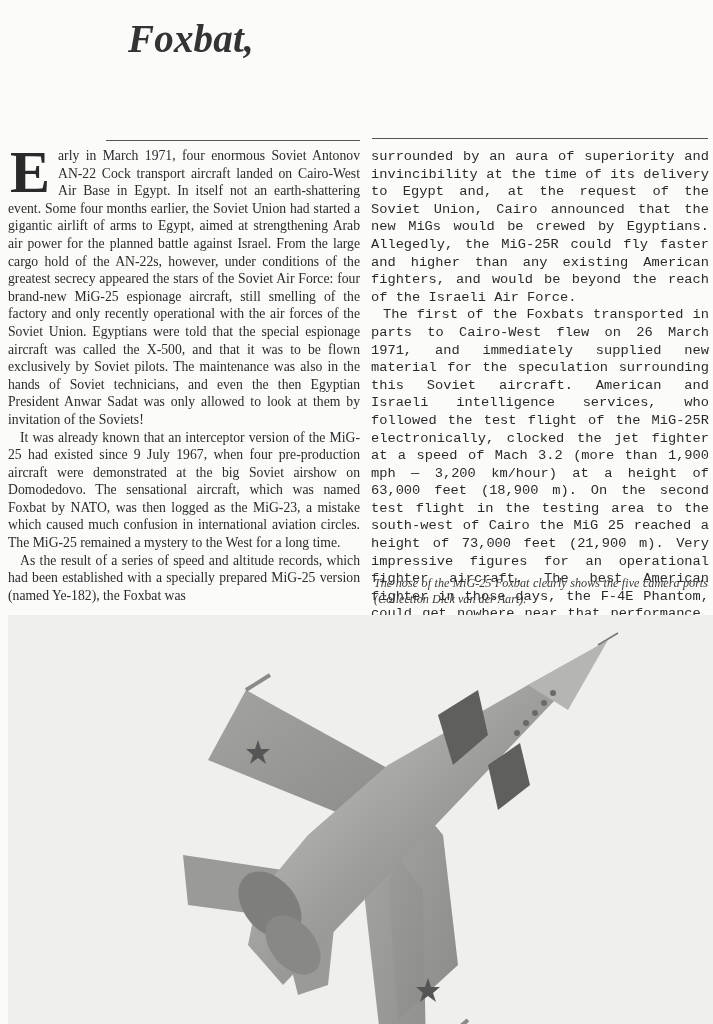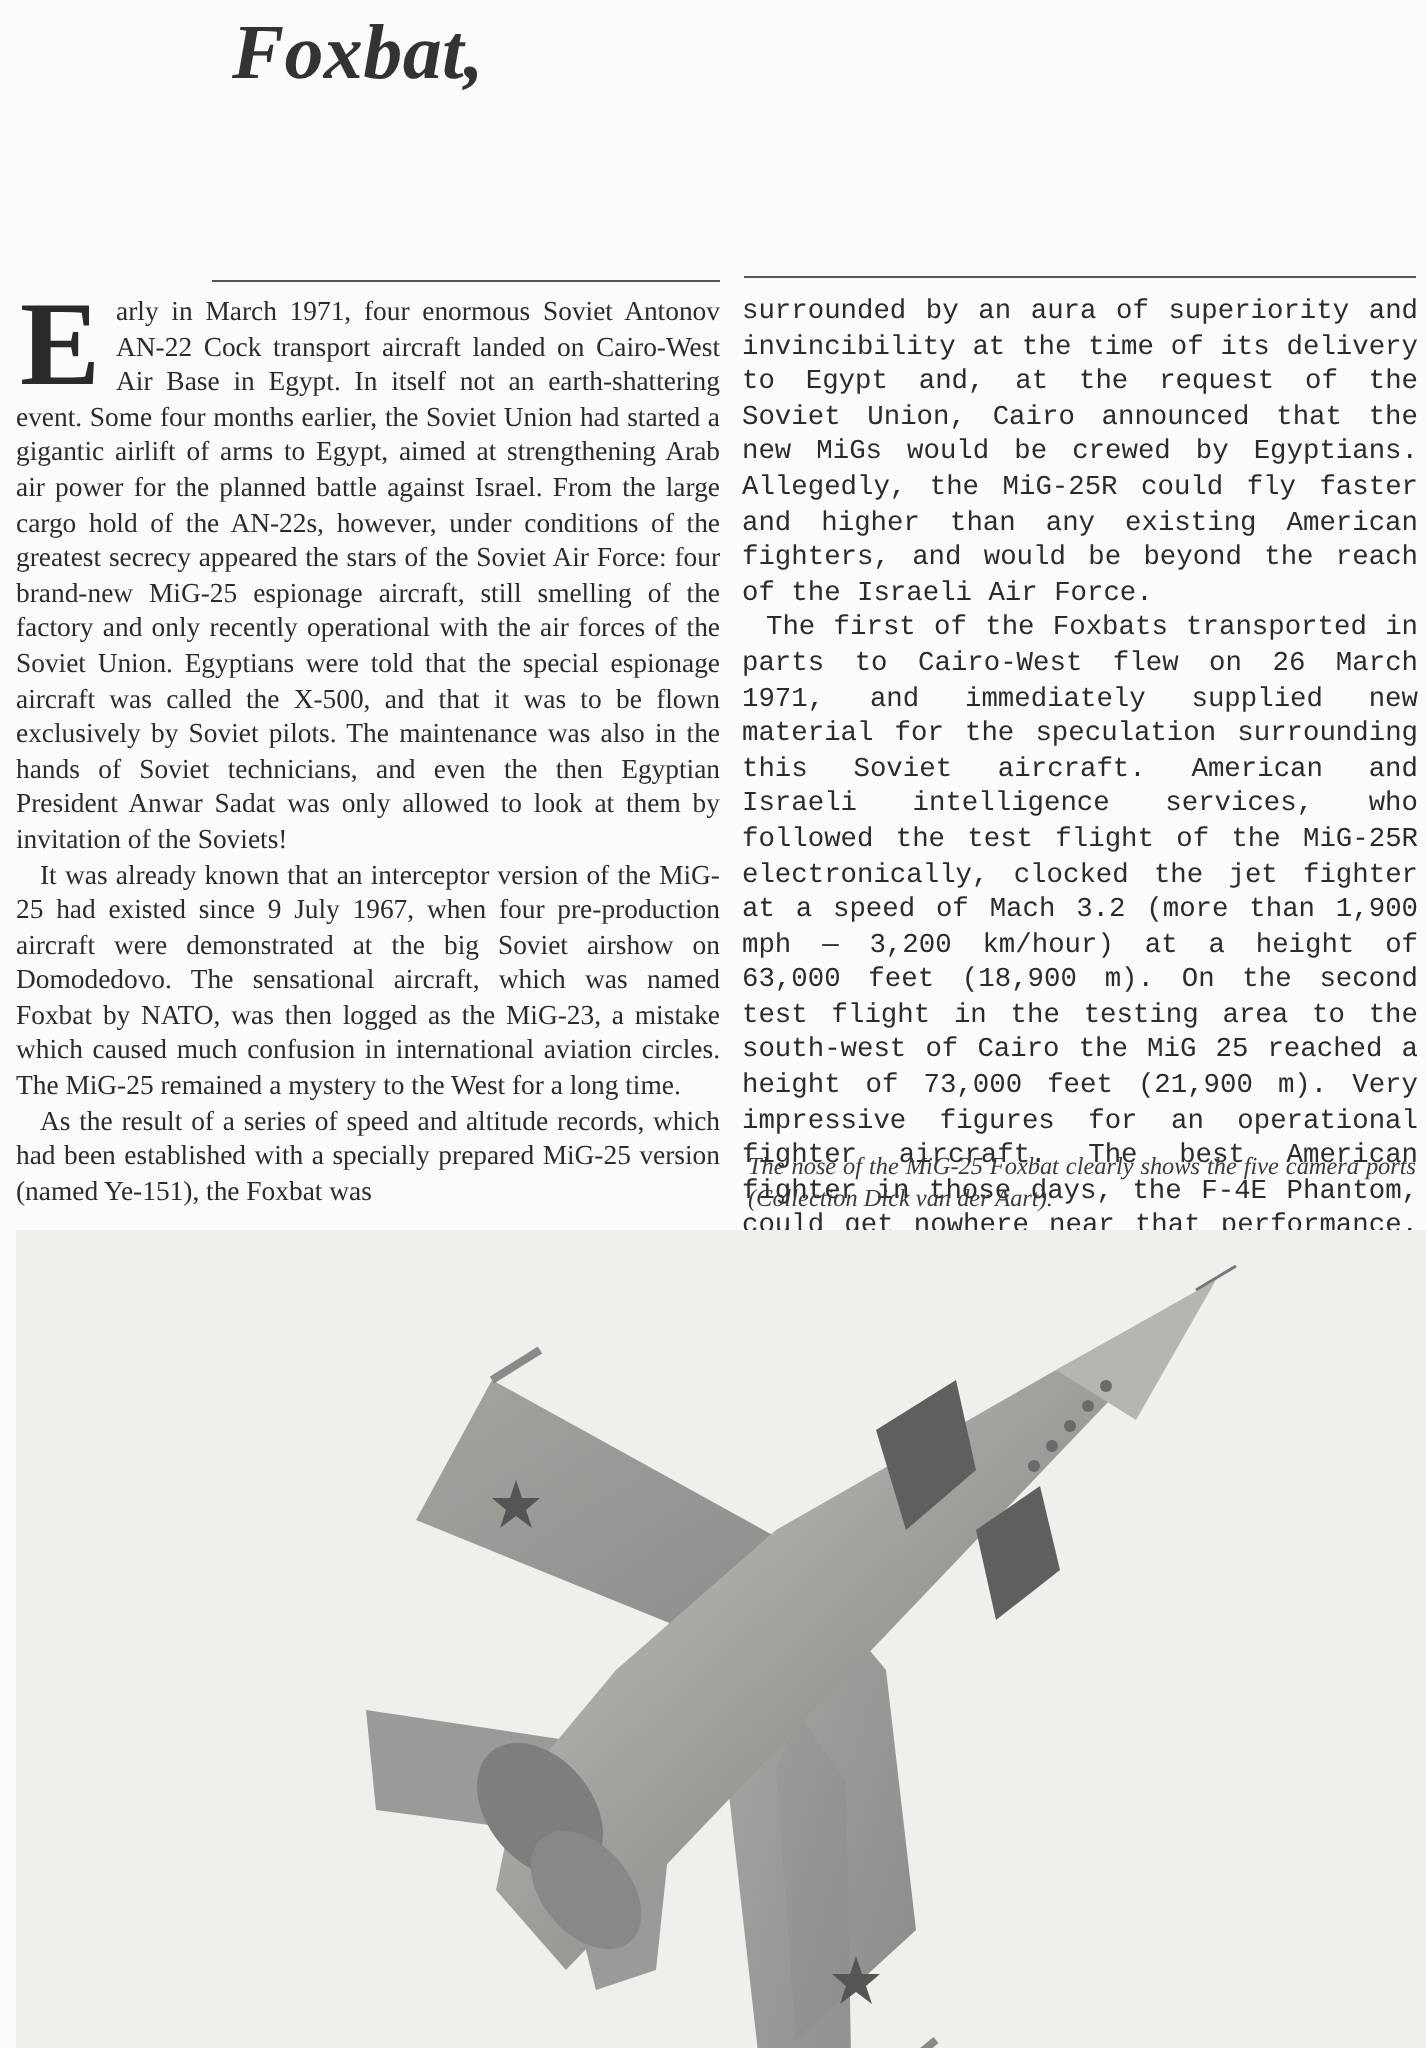--- a/index.html
+++ b/index.html
@@ -10,21 +10,21 @@
       color: #2a2a2a;
       position: relative;
     }
     .title {
       position: absolute; left: 116px; top: 4px;
       font-family: "Liberation Serif", serif;
       font-style: italic; font-weight: bold;
       font-size: 39px; line-height: 45px;
       color: #333;
       letter-spacing: 0.2px;
-      margin: 0;
+      margin: 12px;
     }
     .rule {
       position: absolute; height: 1px; background: #555;
     }
     .col {
       position: absolute;
       font-size: 13.7px;
       line-height: 17.6px;
       text-align: justify;
       color: #2b2b2b;
@@ -60,21 +60,21 @@
 </h1>
 
 <div class="rule" style="left:106px; top:140px; width:254px;"></div>
 <div class="rule" style="left:372px; top:138px; width:336px;"></div>
 
 <div class="col" style="left:8px; top:147px; width:352px;">
   <p class="first">
     <span class="dropcap">E</span><span>arly in March 1971, four enormous Soviet Antonov AN-22 Cock transport aircraft landed on Cairo-West Air Base in Egypt. In itself not an earth-shattering event. Some four months earlier, the Soviet Union had started a gigantic airlift of arms to Egypt, aimed at strengthening Arab air power for the planned battle against Israel. From the large cargo hold of the AN-22s, however, under conditions of the greatest secrecy appeared the stars of the Soviet Air Force: four brand-new MiG-25 espionage aircraft, still smelling of the factory and only recently operational with the air forces of the Soviet Union. Egyptians were told that the special espionage aircraft was called the X-500, and that it was to be flown exclusively by Soviet pilots. The maintenance was also in the hands of Soviet technicians, and even the then Egyptian President Anwar Sadat was only allowed to look at them by invitation of the Soviets!</span>
   </p>
   <p>It was already known that an interceptor version of the MiG-25 had existed since 9 July 1967, when four pre-production aircraft were demonstrated at the big Soviet airshow on Domodedovo. The sensational aircraft, which was named Foxbat by NATO, was then logged as the MiG-23, a mistake which caused much confusion in international aviation circles. The MiG-25 remained a mystery to the West for a long time.</p>
-  <p>As the result of a series of speed and altitude records, which had been established with a specially prepared MiG-25 version (named Ye-151), the Foxbat was</p>
+  <p>As the result of a series of speed and altitude records, which had been established with a specially prepared MiG-25 version (named Ye-182), the Foxbat was</p>
 </div>
 
 <div class="col" style="left:371px; top:148px; width:338px;font-family:Liberation Mono, monospace;">
   <p class="first">surrounded by an aura of superiority and invincibility at the time of its delivery to Egypt and, at the request of the Soviet Union, Cairo announced that the new MiGs would be crewed by Egyptians. Allegedly, the MiG-25R could fly faster and higher than any existing American fighters, and would be beyond the reach of the Israeli Air Force.</p>
   <p>The first of the Foxbats transported in parts to Cairo-West flew on 26 March 1971, and immediately supplied new material for the speculation surrounding this Soviet aircraft. American and Israeli intelligence services, who followed the test flight of the MiG-25R electronically, clocked the jet fighter at a speed of Mach 3.2 (more than 1,900 mph — 3,200 km/hour) at a height of 63,000 feet (18,900 m). On the second test flight in the testing area to the south-west of Cairo the MiG 25 reached a height of 73,000 feet (21,900 m). Very impressive figures for an operational fighter aircraft. The best American fighter in those days, the F-4E Phantom, could get nowhere near that performance. The people in the know at that time were venturing the guess that Moscow had sent a full squadron to Egypt, and that the aircraft would be given an air-defence task. The existence of a special espionage version (codenamed Foxbat-B) was unknown in 1971.</p>
 </div>
 
 <div class="caption">The nose of the MiG-25 Foxbat clearly shows the five camera ports (Collection Dick van der Aart).</div>
 
 <div class="photo">

